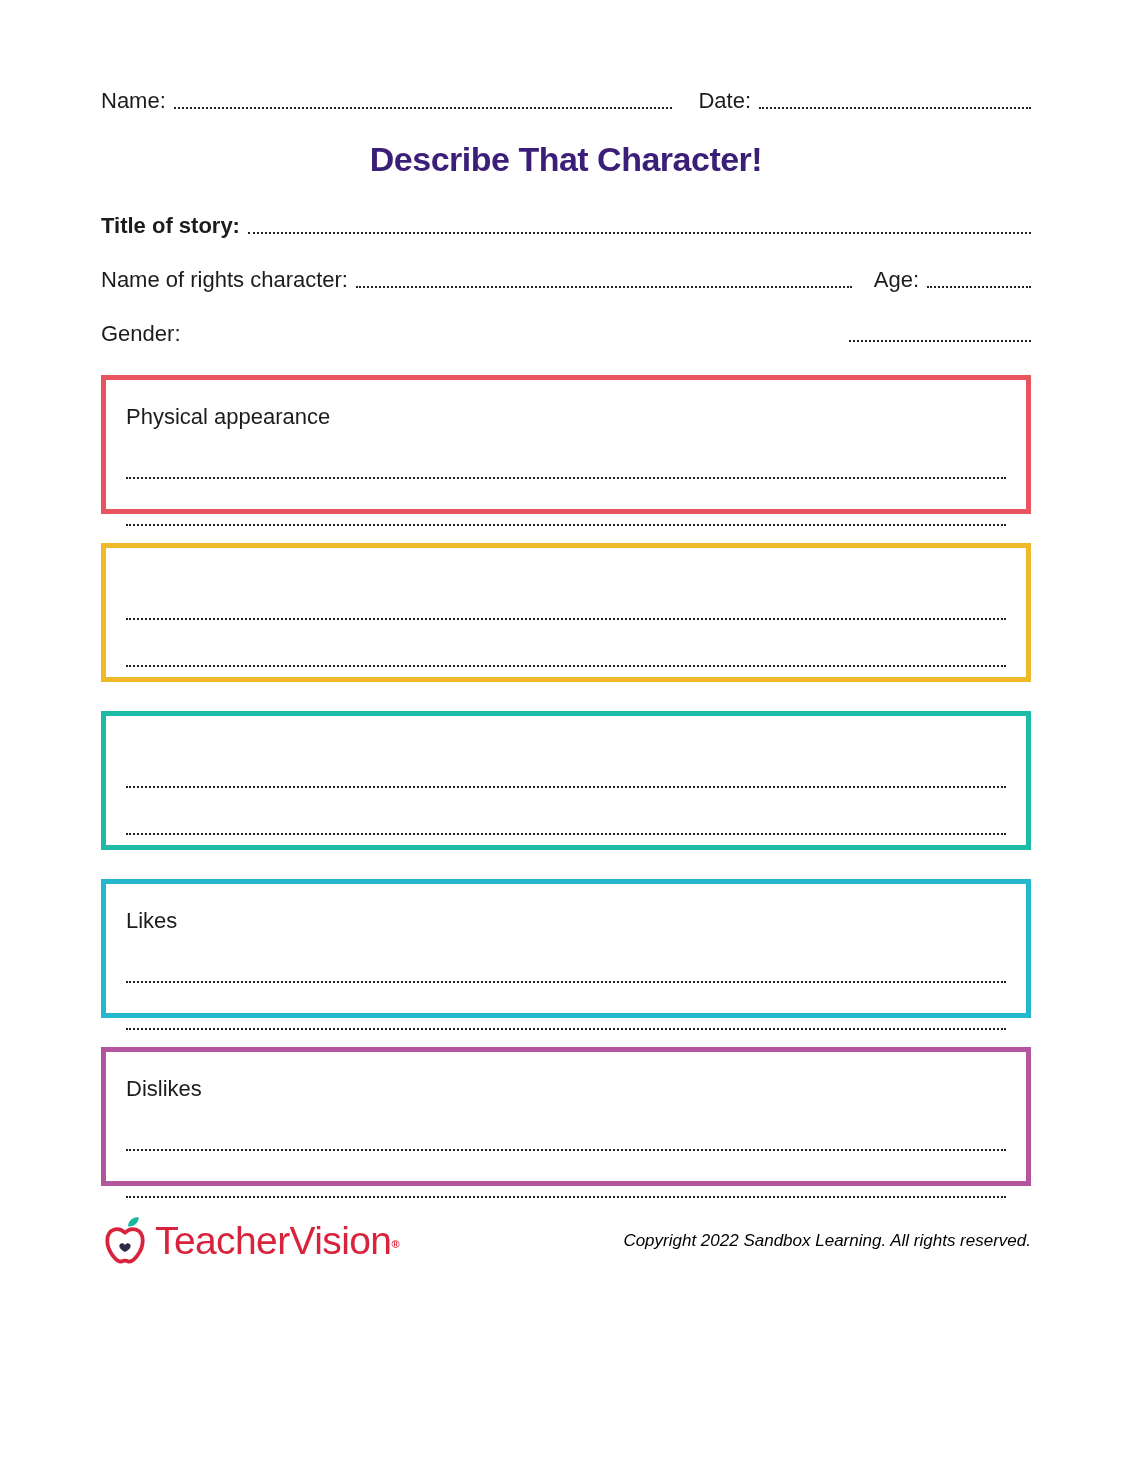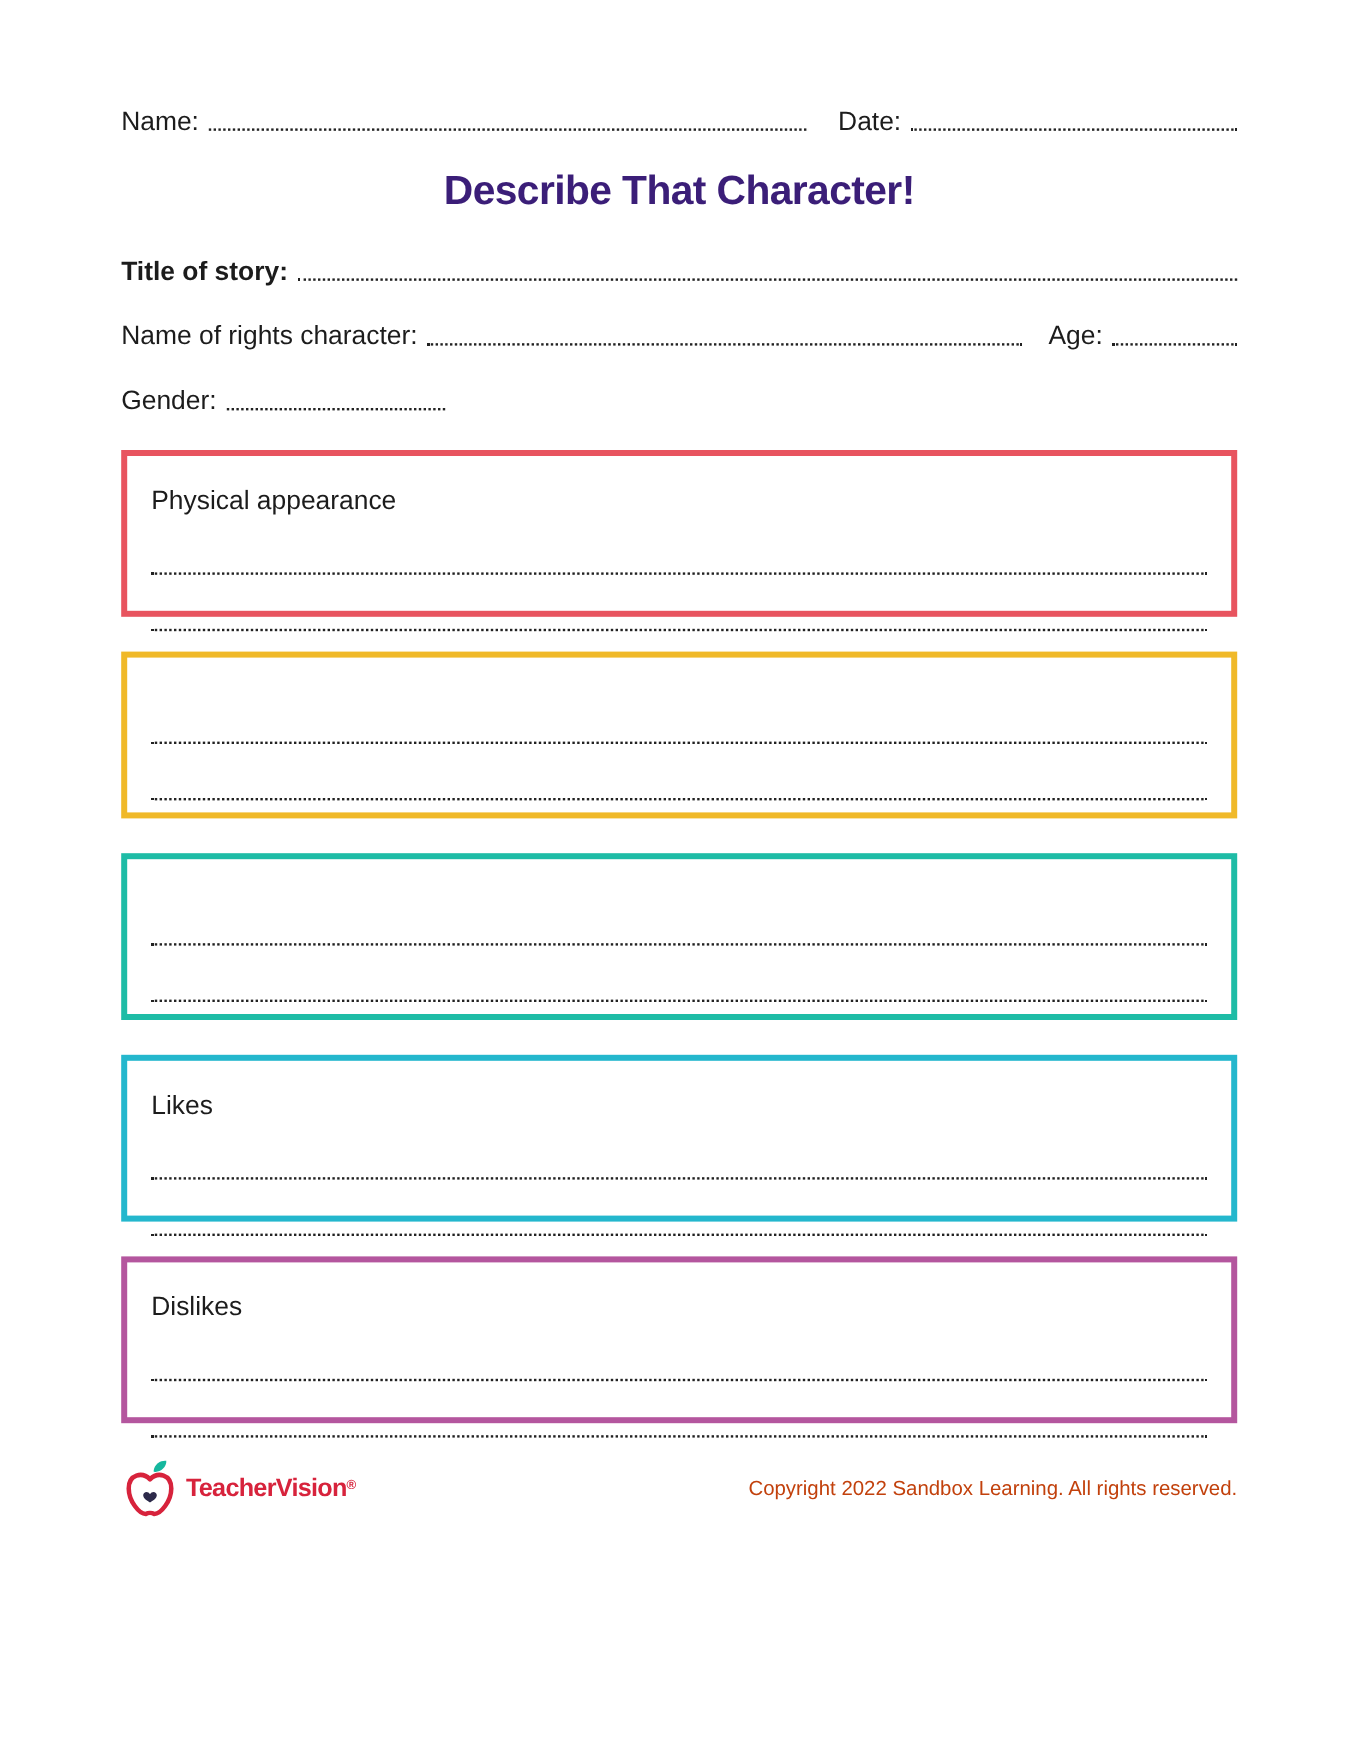--- a/index.html
+++ b/index.html
@@ -43,20 +43,21 @@
     letter-spacing: -0.5px;
     margin: 26px 0 34px 0;
   }
   
   .field-row {
     display: flex;
     align-items: flex-end;
     font-size: 22px;
     margin-bottom: 28px;
     height: 26px;
+    justify-content: space-between;
   }
   .field-row .author-dots { width: 396px; }
   .field-row .age-gap { width: 22px; }
   .field-row .age-dots { width: 104px; }
   .field-row .gender-dots { width: 182px; }
   
   .section-box {
     border: 5px solid #000;
     height: 139px;
     margin-bottom: 29px;
@@ -75,33 +76,34 @@
     align-items: center;
     justify-content: space-between;
     margin-top: 22px;
   }
   .brand {
     display: flex;
     align-items: center;
     gap: 6px;
   }
   .brand-word {
-    font-size: 21px;
-    font-weight: 700;
+    font-size: 39px;
+    font-weight: 400;
     letter-spacing: -0.6px;
     margin-top: 20px;
   }
   .brand-reg {
     font-size: 11px;
     vertical-align: super;
     font-weight: 700;
   }
   .copyright {
     font-size: 17px;
-    color: #c2410c;
+    color: #000000;
+    font-style: italic;
   }
 </style>
 </head>
 <body>
 
 <div class="page">
 
   <div class="header-row">
     <span class="label">Name:</span>
     <span class="dots name-dots"></span>

